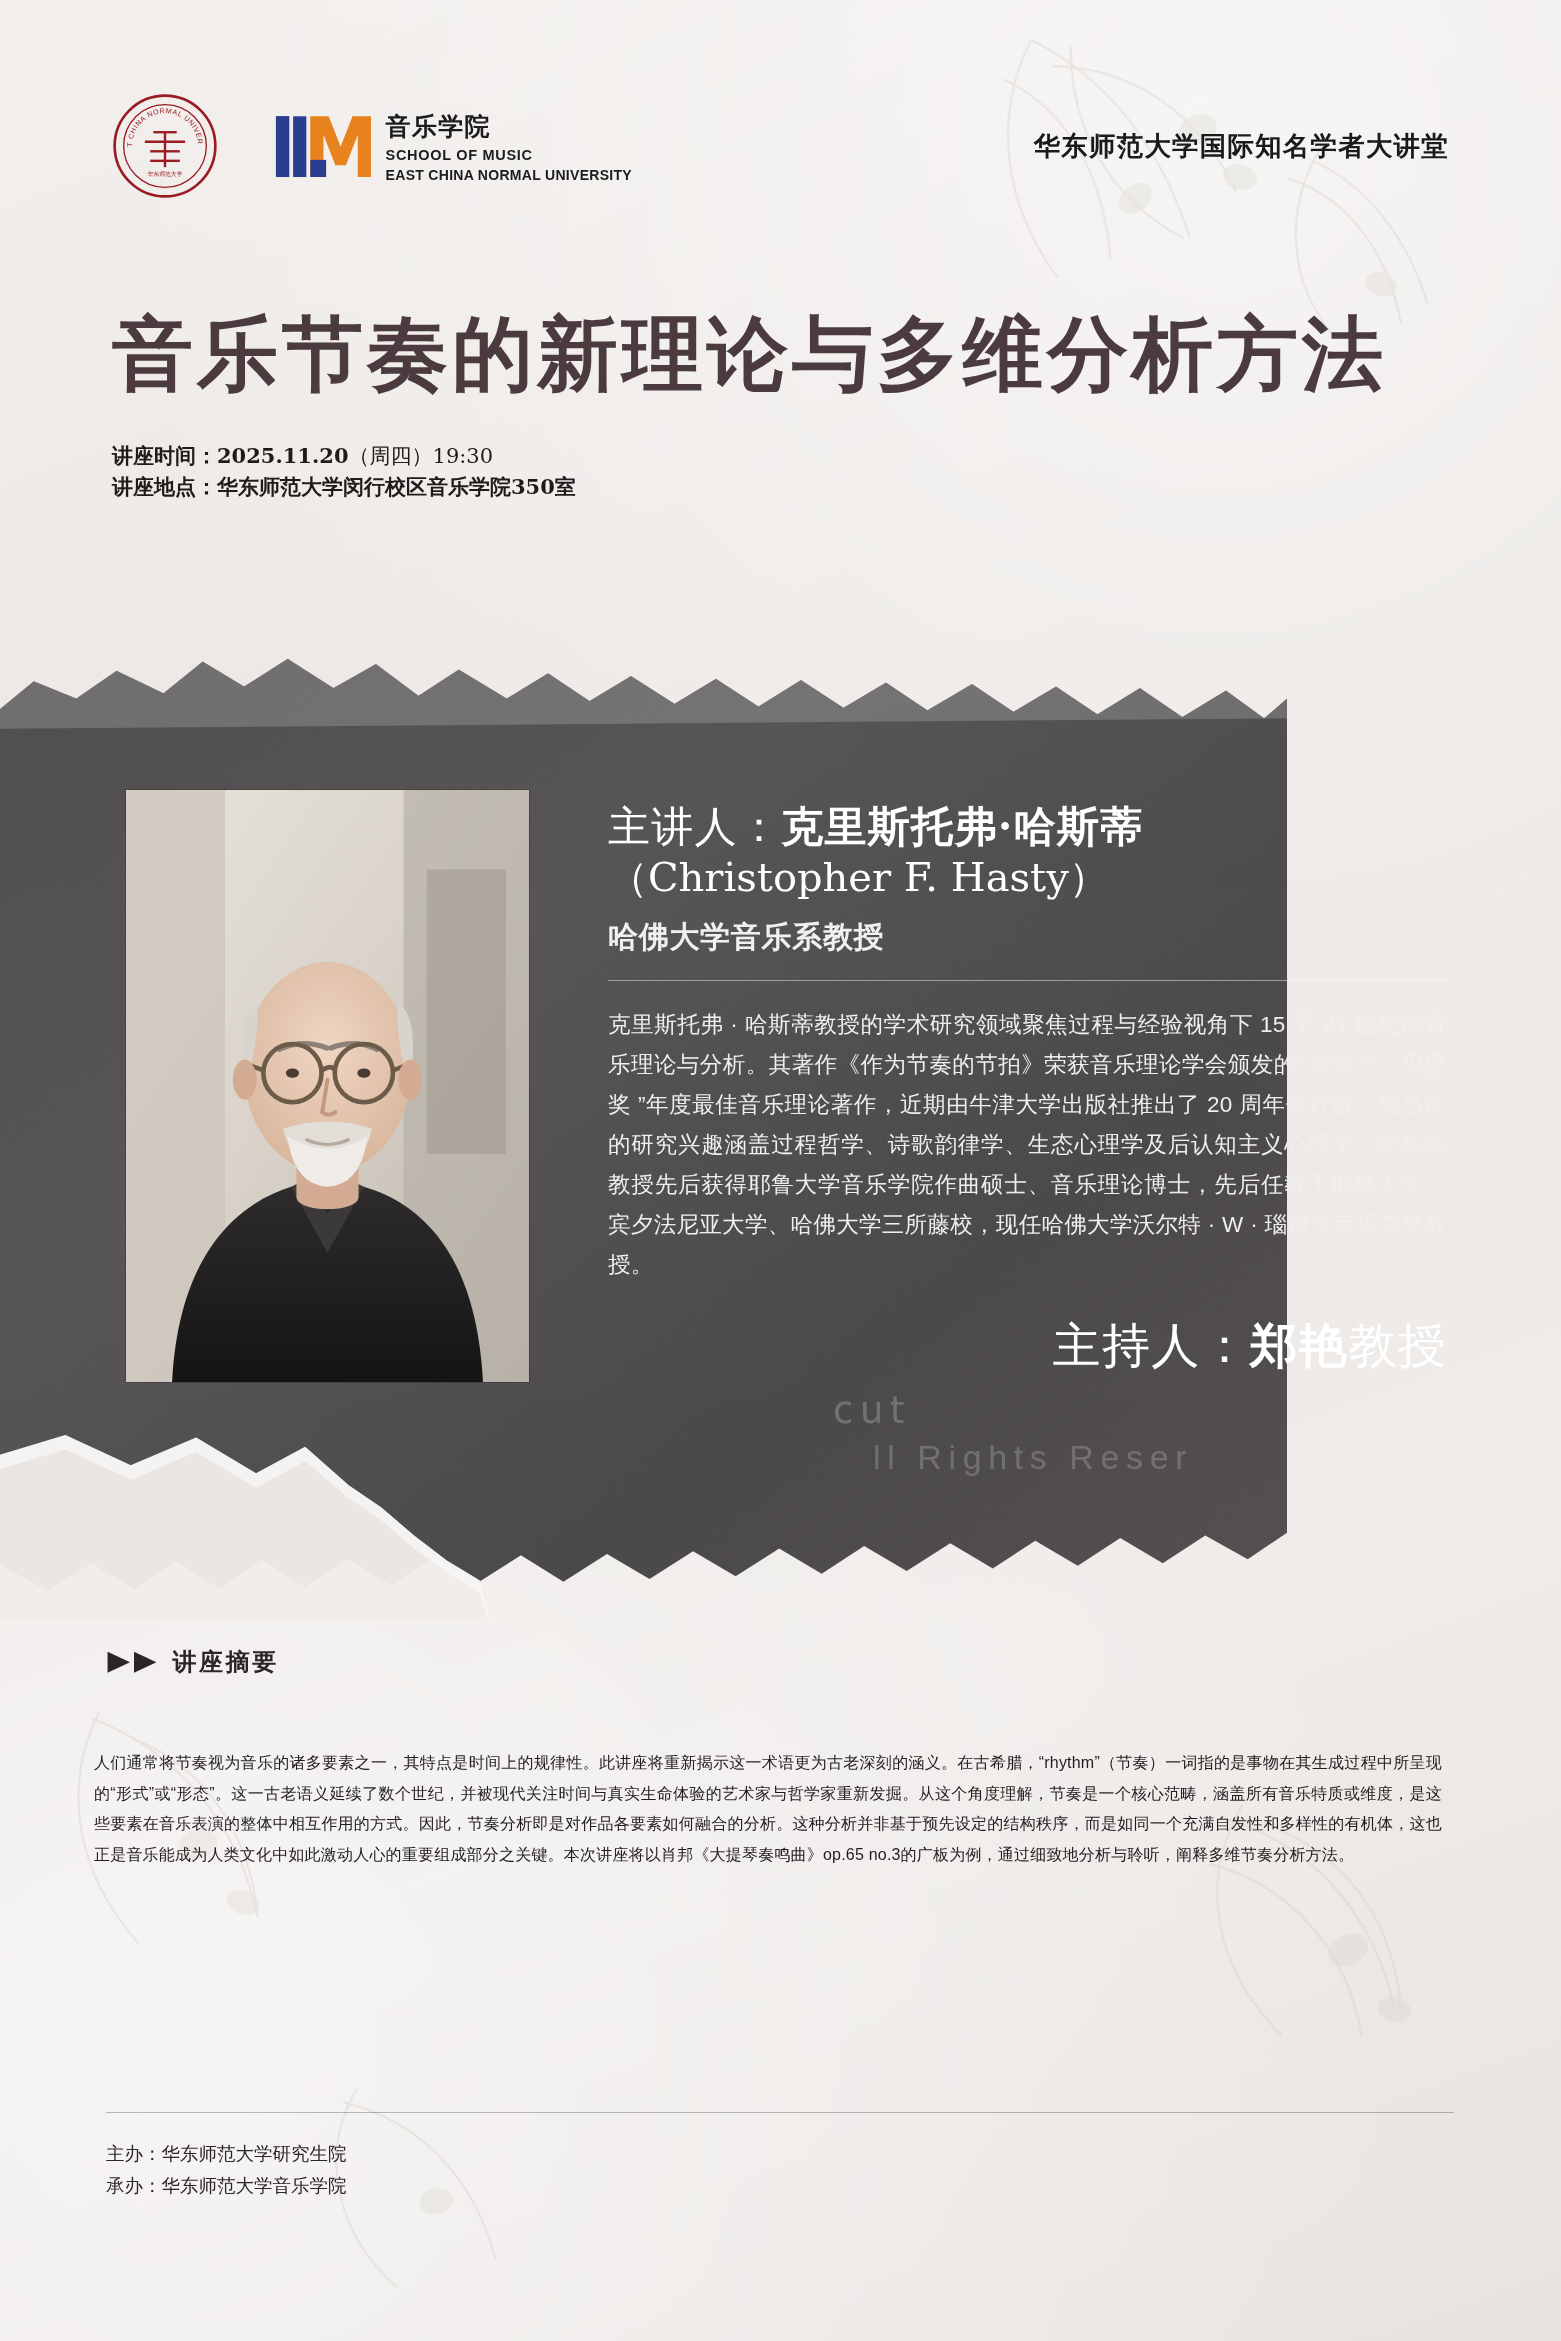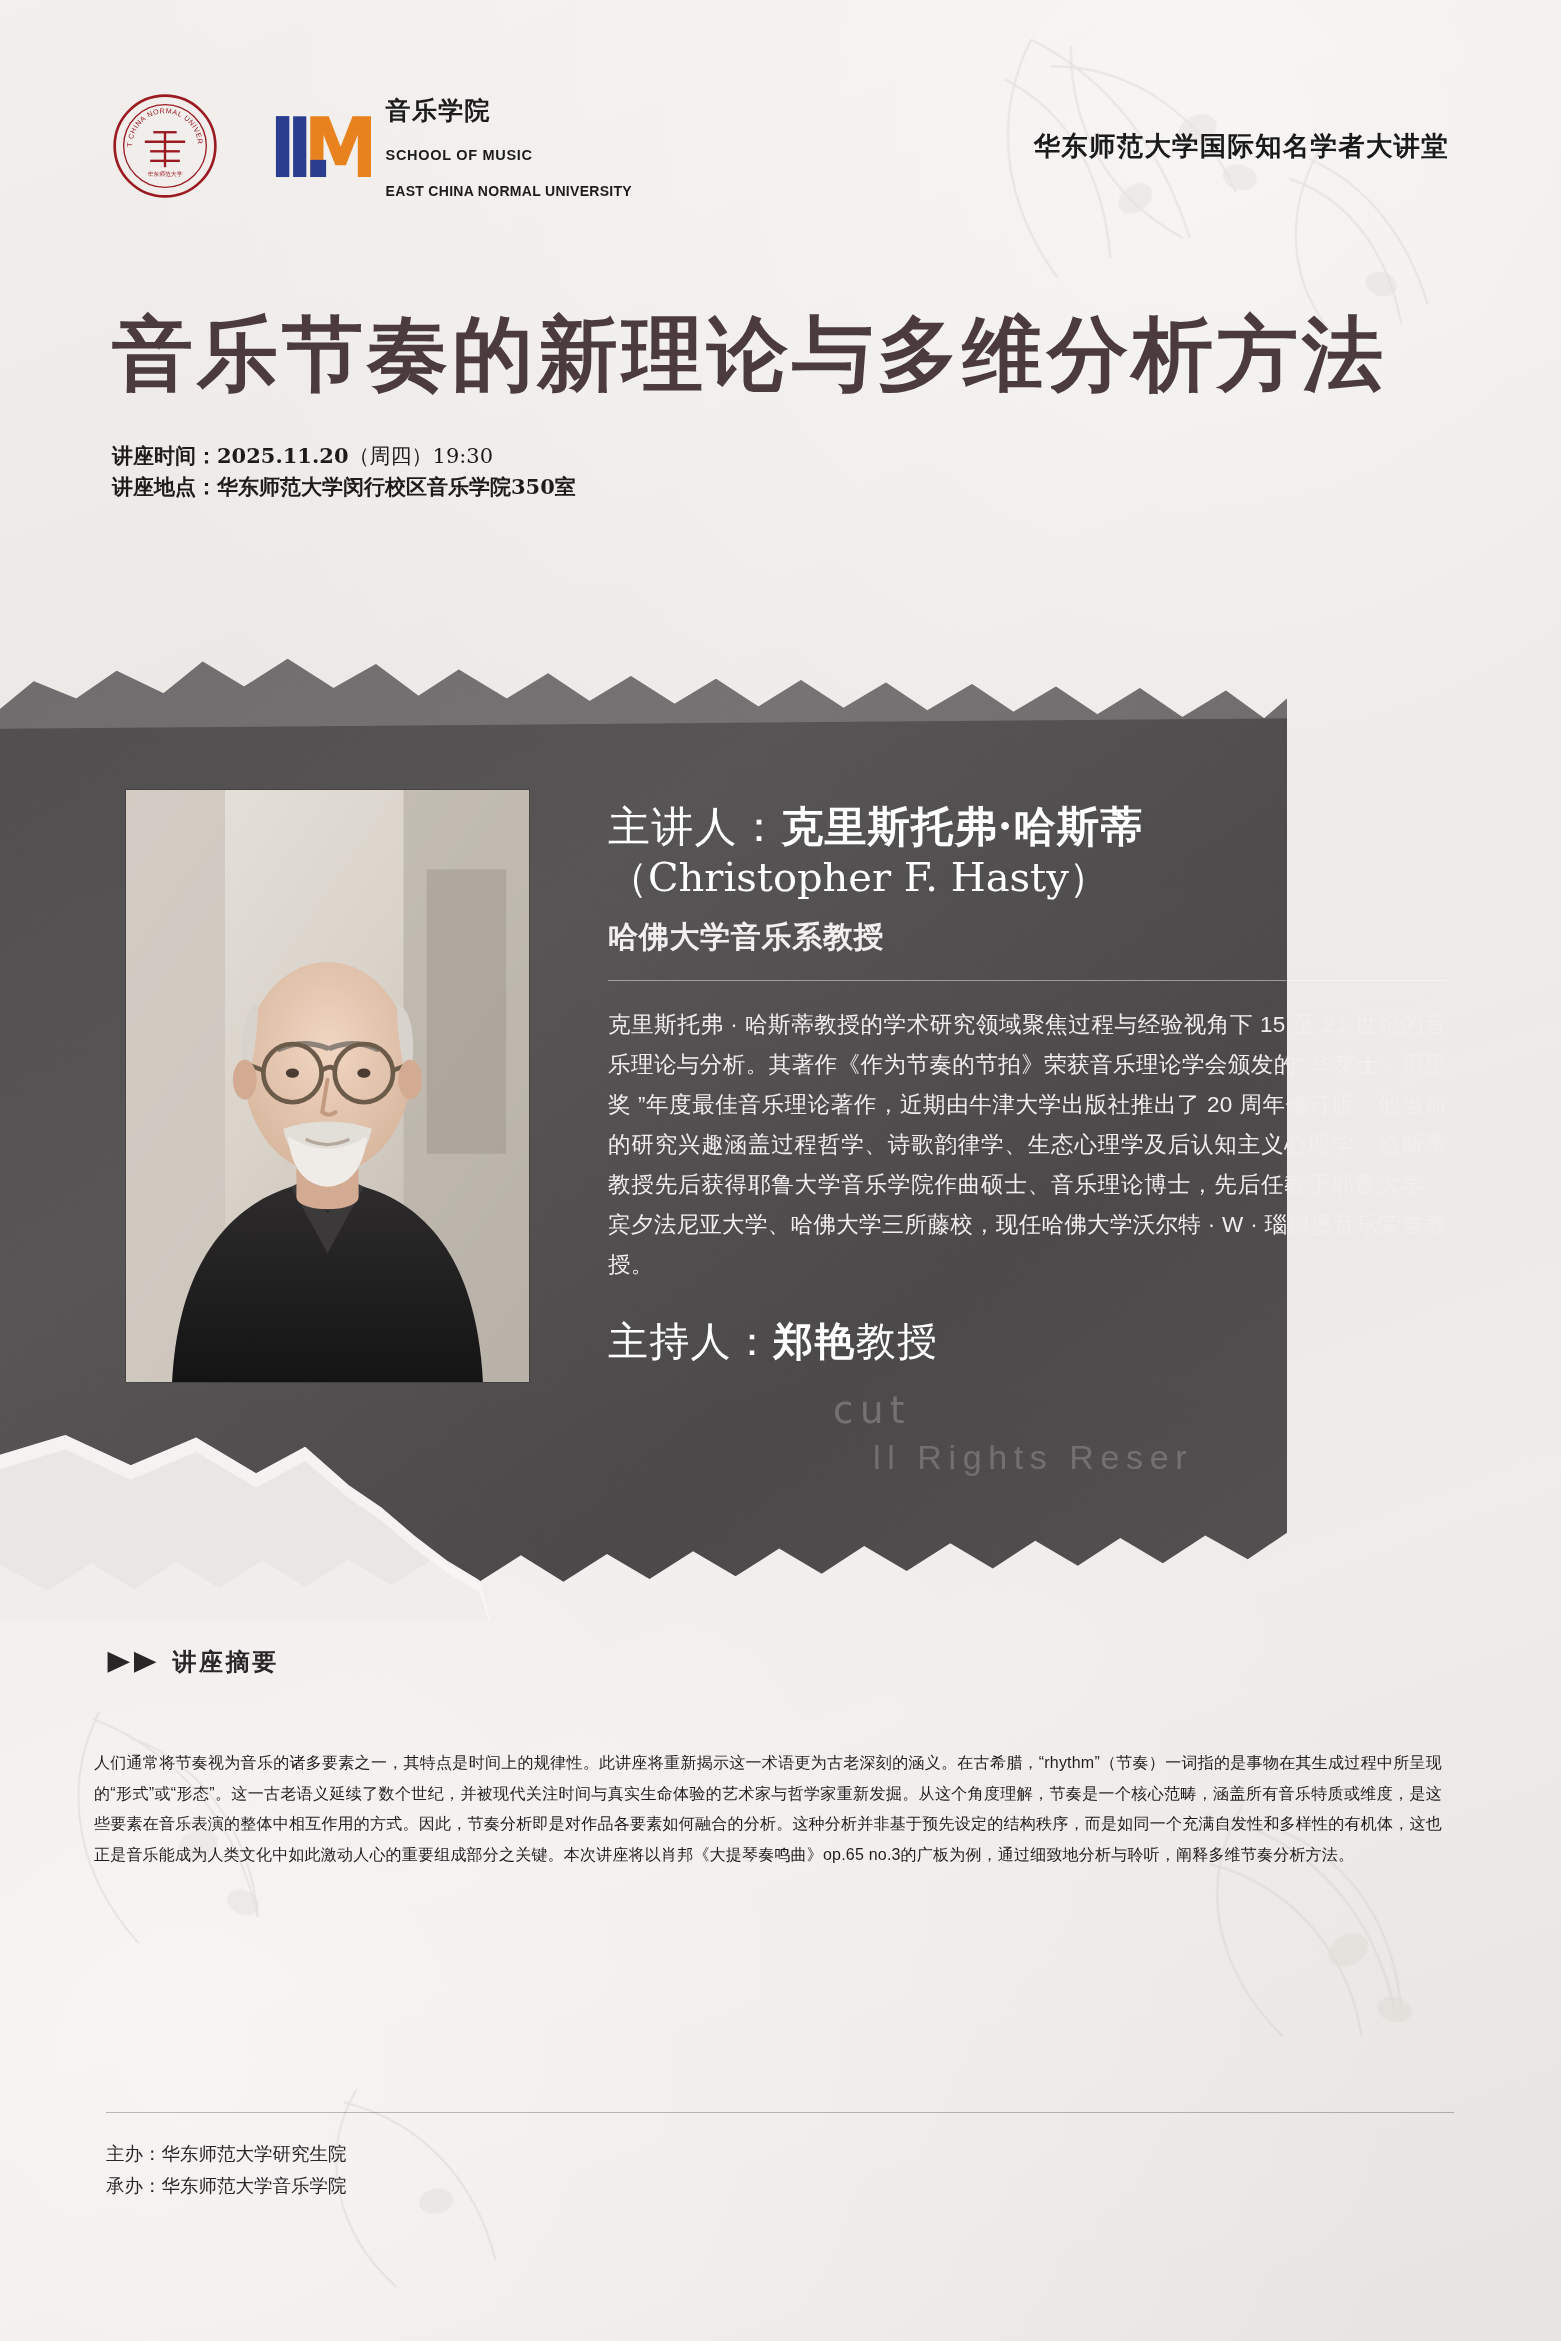--- a/index.html
+++ b/index.html
@@ -47,21 +47,21 @@
 
   .ecnu-seal { width: 106px; height: 106px; display: block; }
 
   .sep-line {
     width: 1.3px; height: 79px;
     background: rgba(0,0,0,0.0);
   }
 
   .music-logo { display: flex; align-items: center; gap: 14.5px; }
   .music-mark { width: 99px; height: 86px; display: block; }
-  .music-text { display: flex; flex-direction: column; justify-content: flex-end; gap: 20px; }
+  .music-text { display: flex; flex-direction: column; justify-content: flex-end; gap: 4px; }
   .music-cn {
     font-size: 25px;
     letter-spacing: 1.3px;
     color: #1c1c1c;
     font-weight: 700;
     font-family: "Liberation Sans", "DejaVu Sans", sans-serif;
   }
   .music-en1 { font-size: 14.5px; font-weight: 700; letter-spacing: 0.7px; color: #1c1c1c; }
   .music-en2 { font-size: 14px; font-weight: 700; letter-spacing: 0.3px; color: #1c1c1c; }
 
@@ -187,25 +187,26 @@
     margin-top: 24px;
     font-size: 22.5px;
     line-height: 1.78;
     color: #f1efee;
     text-align: justify;
     letter-spacing: 0.3px;
   }
   .host-line {
     margin-top: 29px;
     font-family: "DejaVu Serif", "Liberation Serif", serif;
-    font-size: 40px;
+    font-size: 48px;
     font-weight: 700;
     letter-spacing: 1.3px;
     color: #ffffff;
     white-space: nowrap;
+    text-align: right;
   }
   .host-line .lbl { font-weight: 400; }
   .host-line .role { font-weight: 400; }
 
   
   .abstract-head {
     position: absolute;
     top: 1646px;
     left: 106px;
     display: flex;

